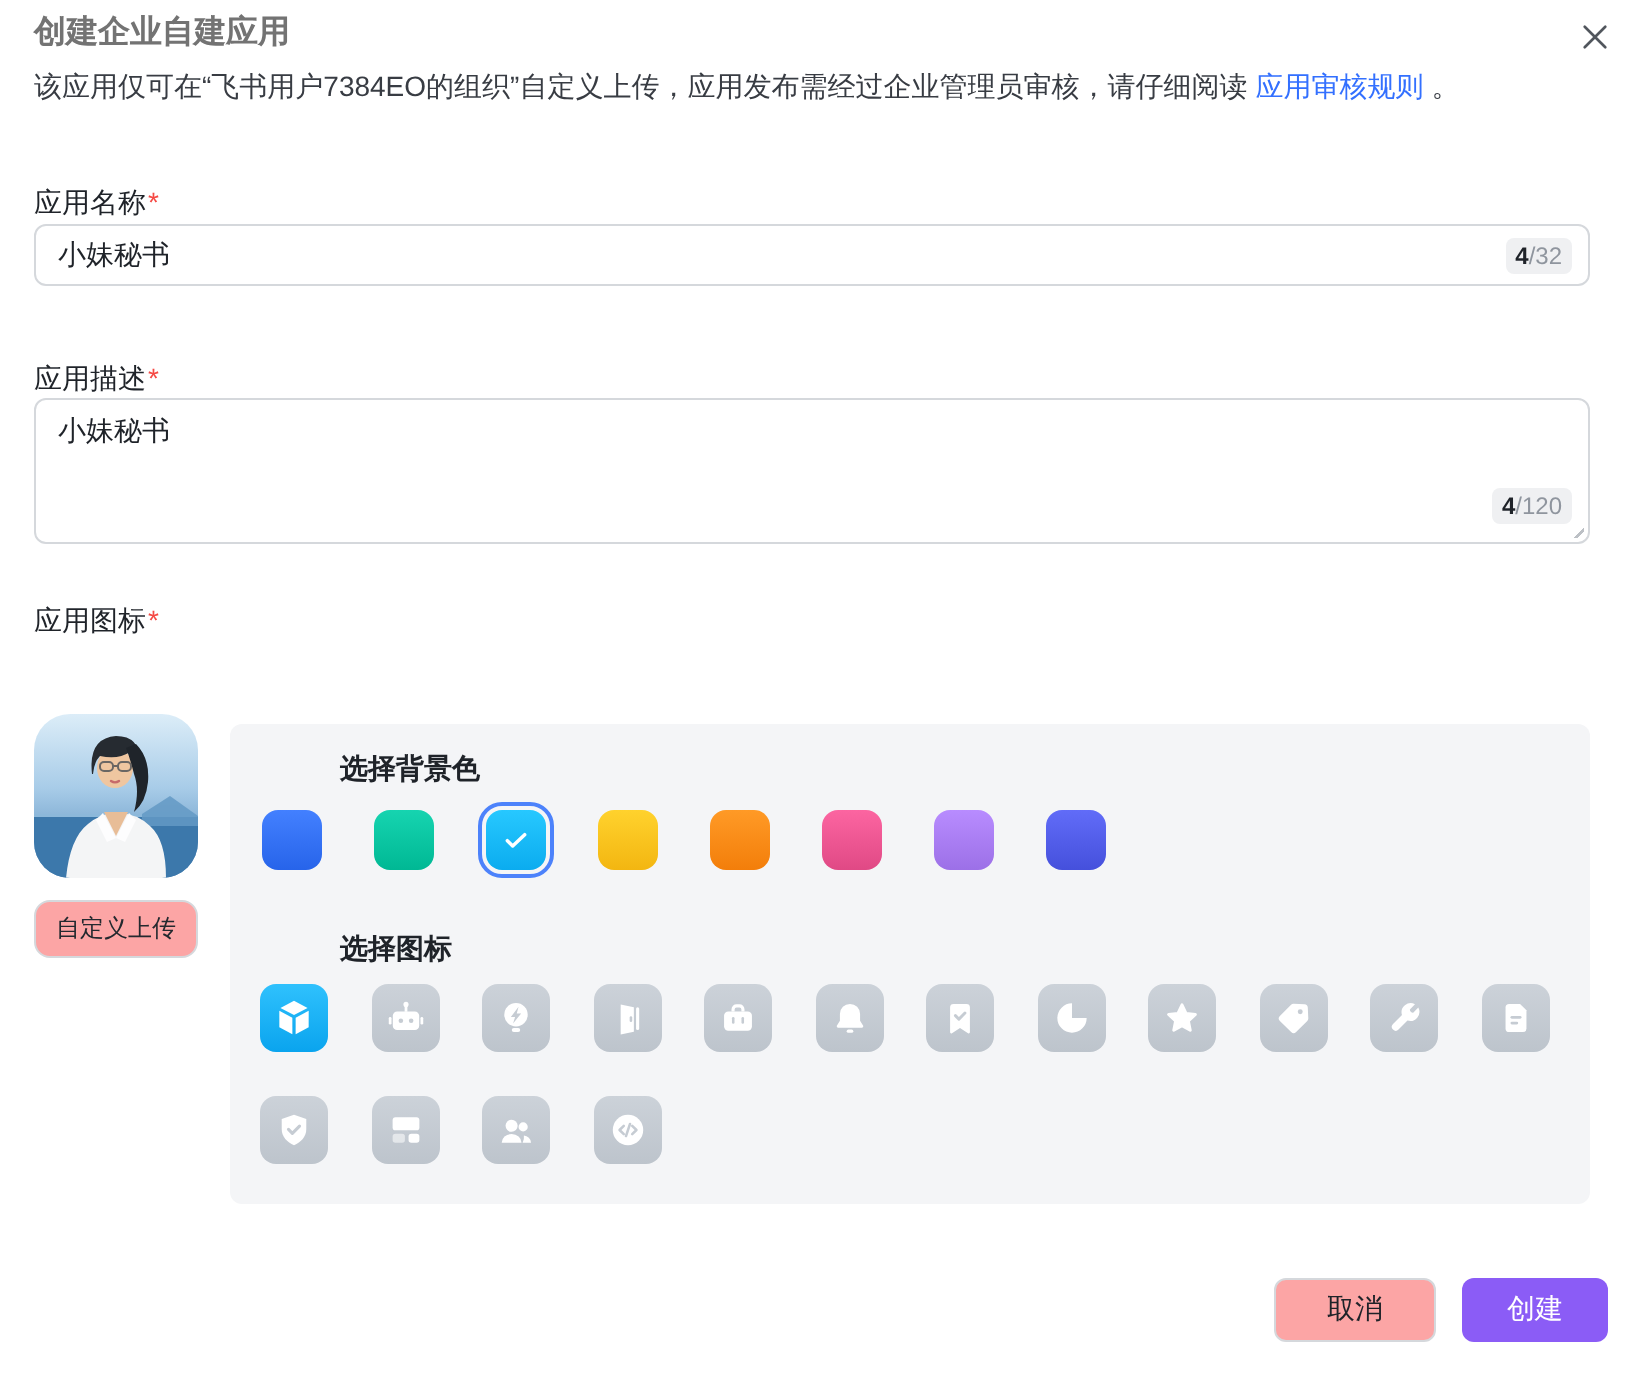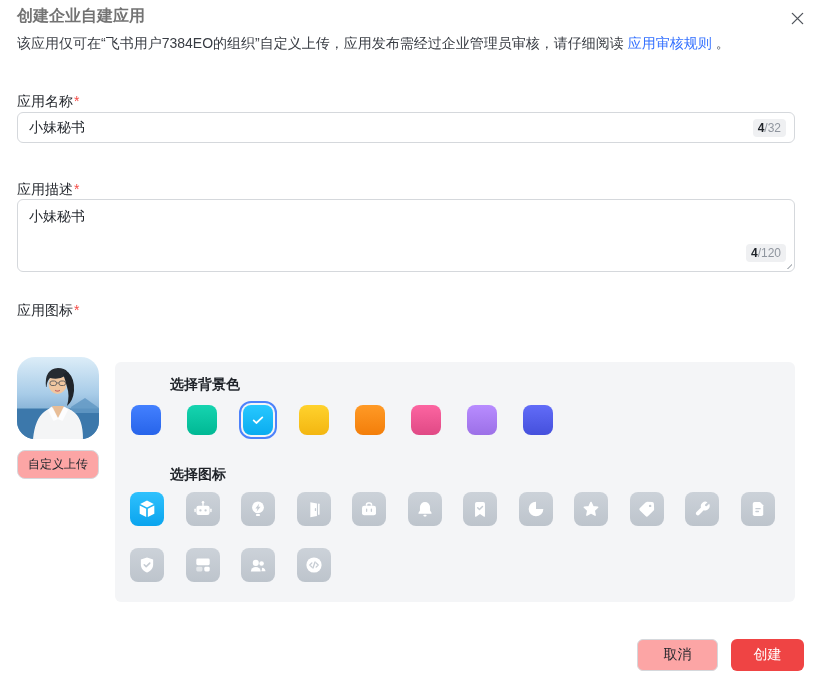--- a/index.html
+++ b/index.html
@@ -38,21 +38,21 @@
   #icon-title { top:104px; }
   .swatches { position:absolute; left:16px; top:43px; display:flex; gap:26px; }
   .swatch { width:30px; height:30px; border-radius:8px; cursor:pointer; display:flex; align-items:center; justify-content:center; }
   .swatch.selected { outline:2px solid #4c82fb; outline-offset:2px; }
   .icon-grid { position:absolute; left:15px; top:130px; width:648px; display:flex; flex-wrap:wrap; gap:22px 21.5px; }
   .tile { width:34px; height:34px; border-radius:8px; background:linear-gradient(180deg,#ccd2d9,#bdc4cc); cursor:pointer; display:flex; align-items:center; justify-content:center; }
   .tile.selected { background:linear-gradient(180deg,#2fc1fd,#0aa4ee); }
 
   .btn { position:absolute; top:639px; height:32px; border-radius:6px; font-size:14px; cursor:pointer; font-family:"Liberation Sans", sans-serif; }
   .btn-cancel { left:637px; width:81px; background:#fca5a5; border:1px solid #d5d8dc; color:#1f2329; }
-  .btn-create { left:731px; width:73px; background:#ef4444; border:none; color:#fff; }
+  .btn-create { left:731px; width:73px; background:#8b5cf6; border:none; color:#fff; }
 </style>
 </head>
 <body>
 
 <div class="dialog">
 
   <div class="title">创建企业自建应用</div>
   <button class="close-btn">
     <svg width="19" height="19" viewBox="0 0 24 24">
       <path d="M5.5 5.5 L18.5 18.5 M18.5 5.5 L5.5 18.5" stroke="#51565d" stroke-width="1.7" stroke-linecap="round"></path>

